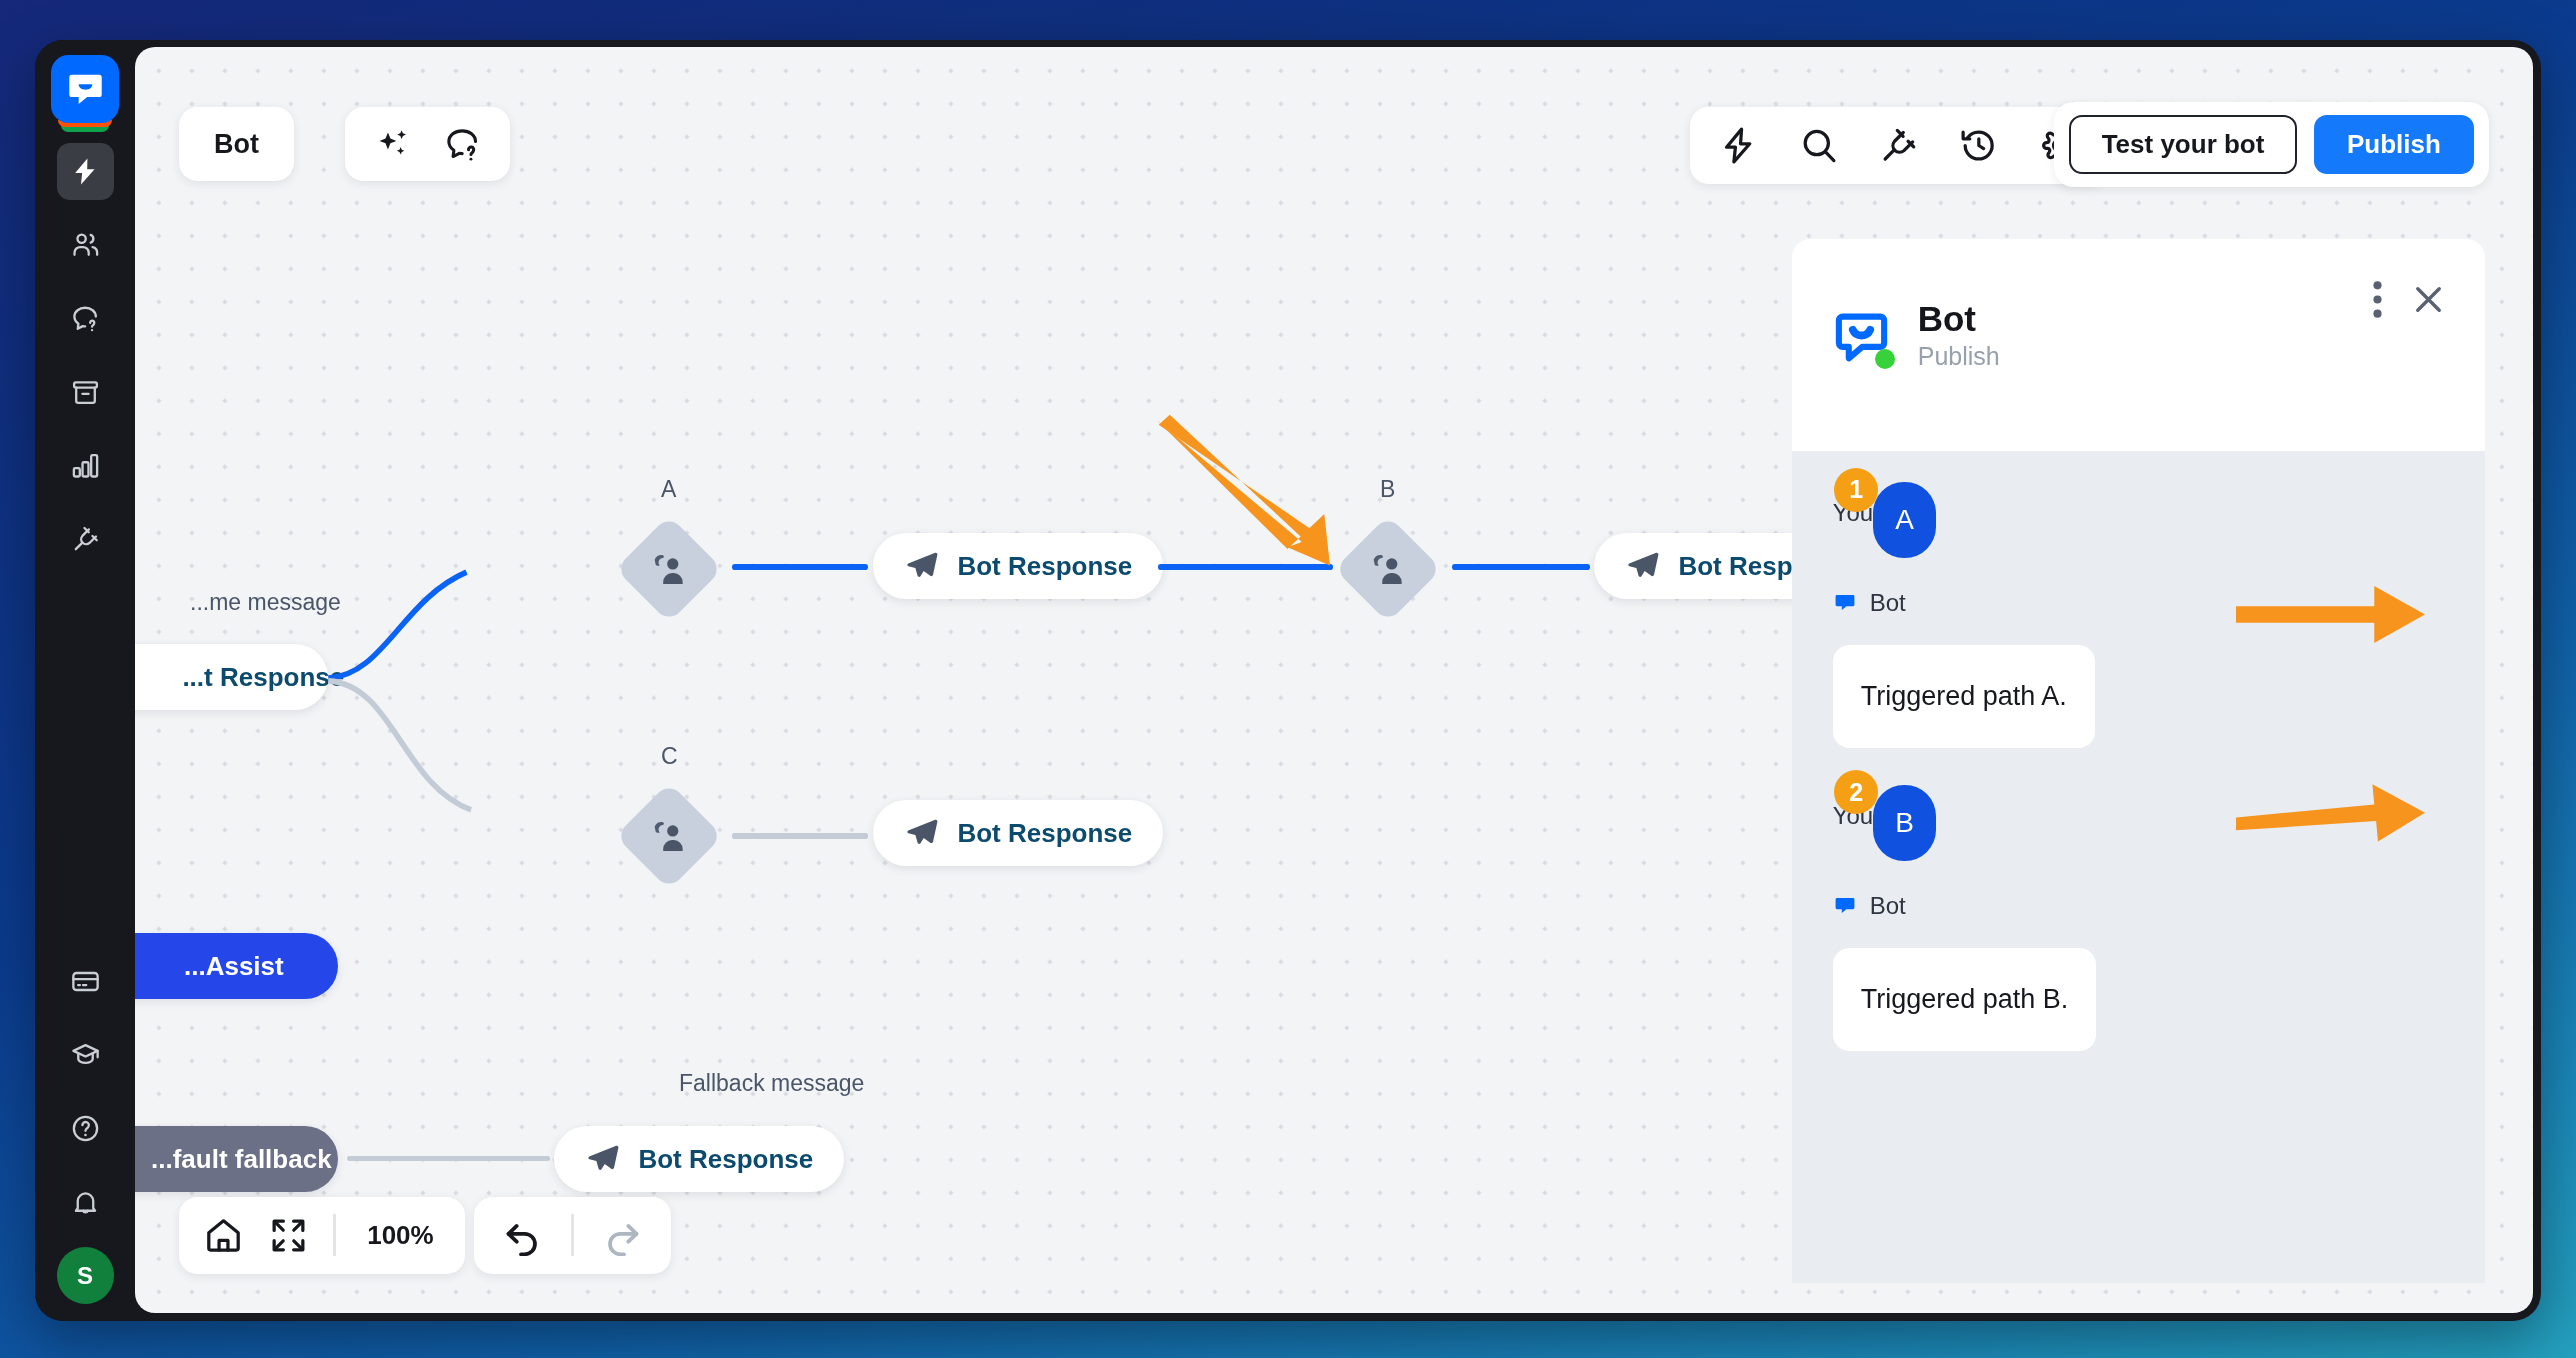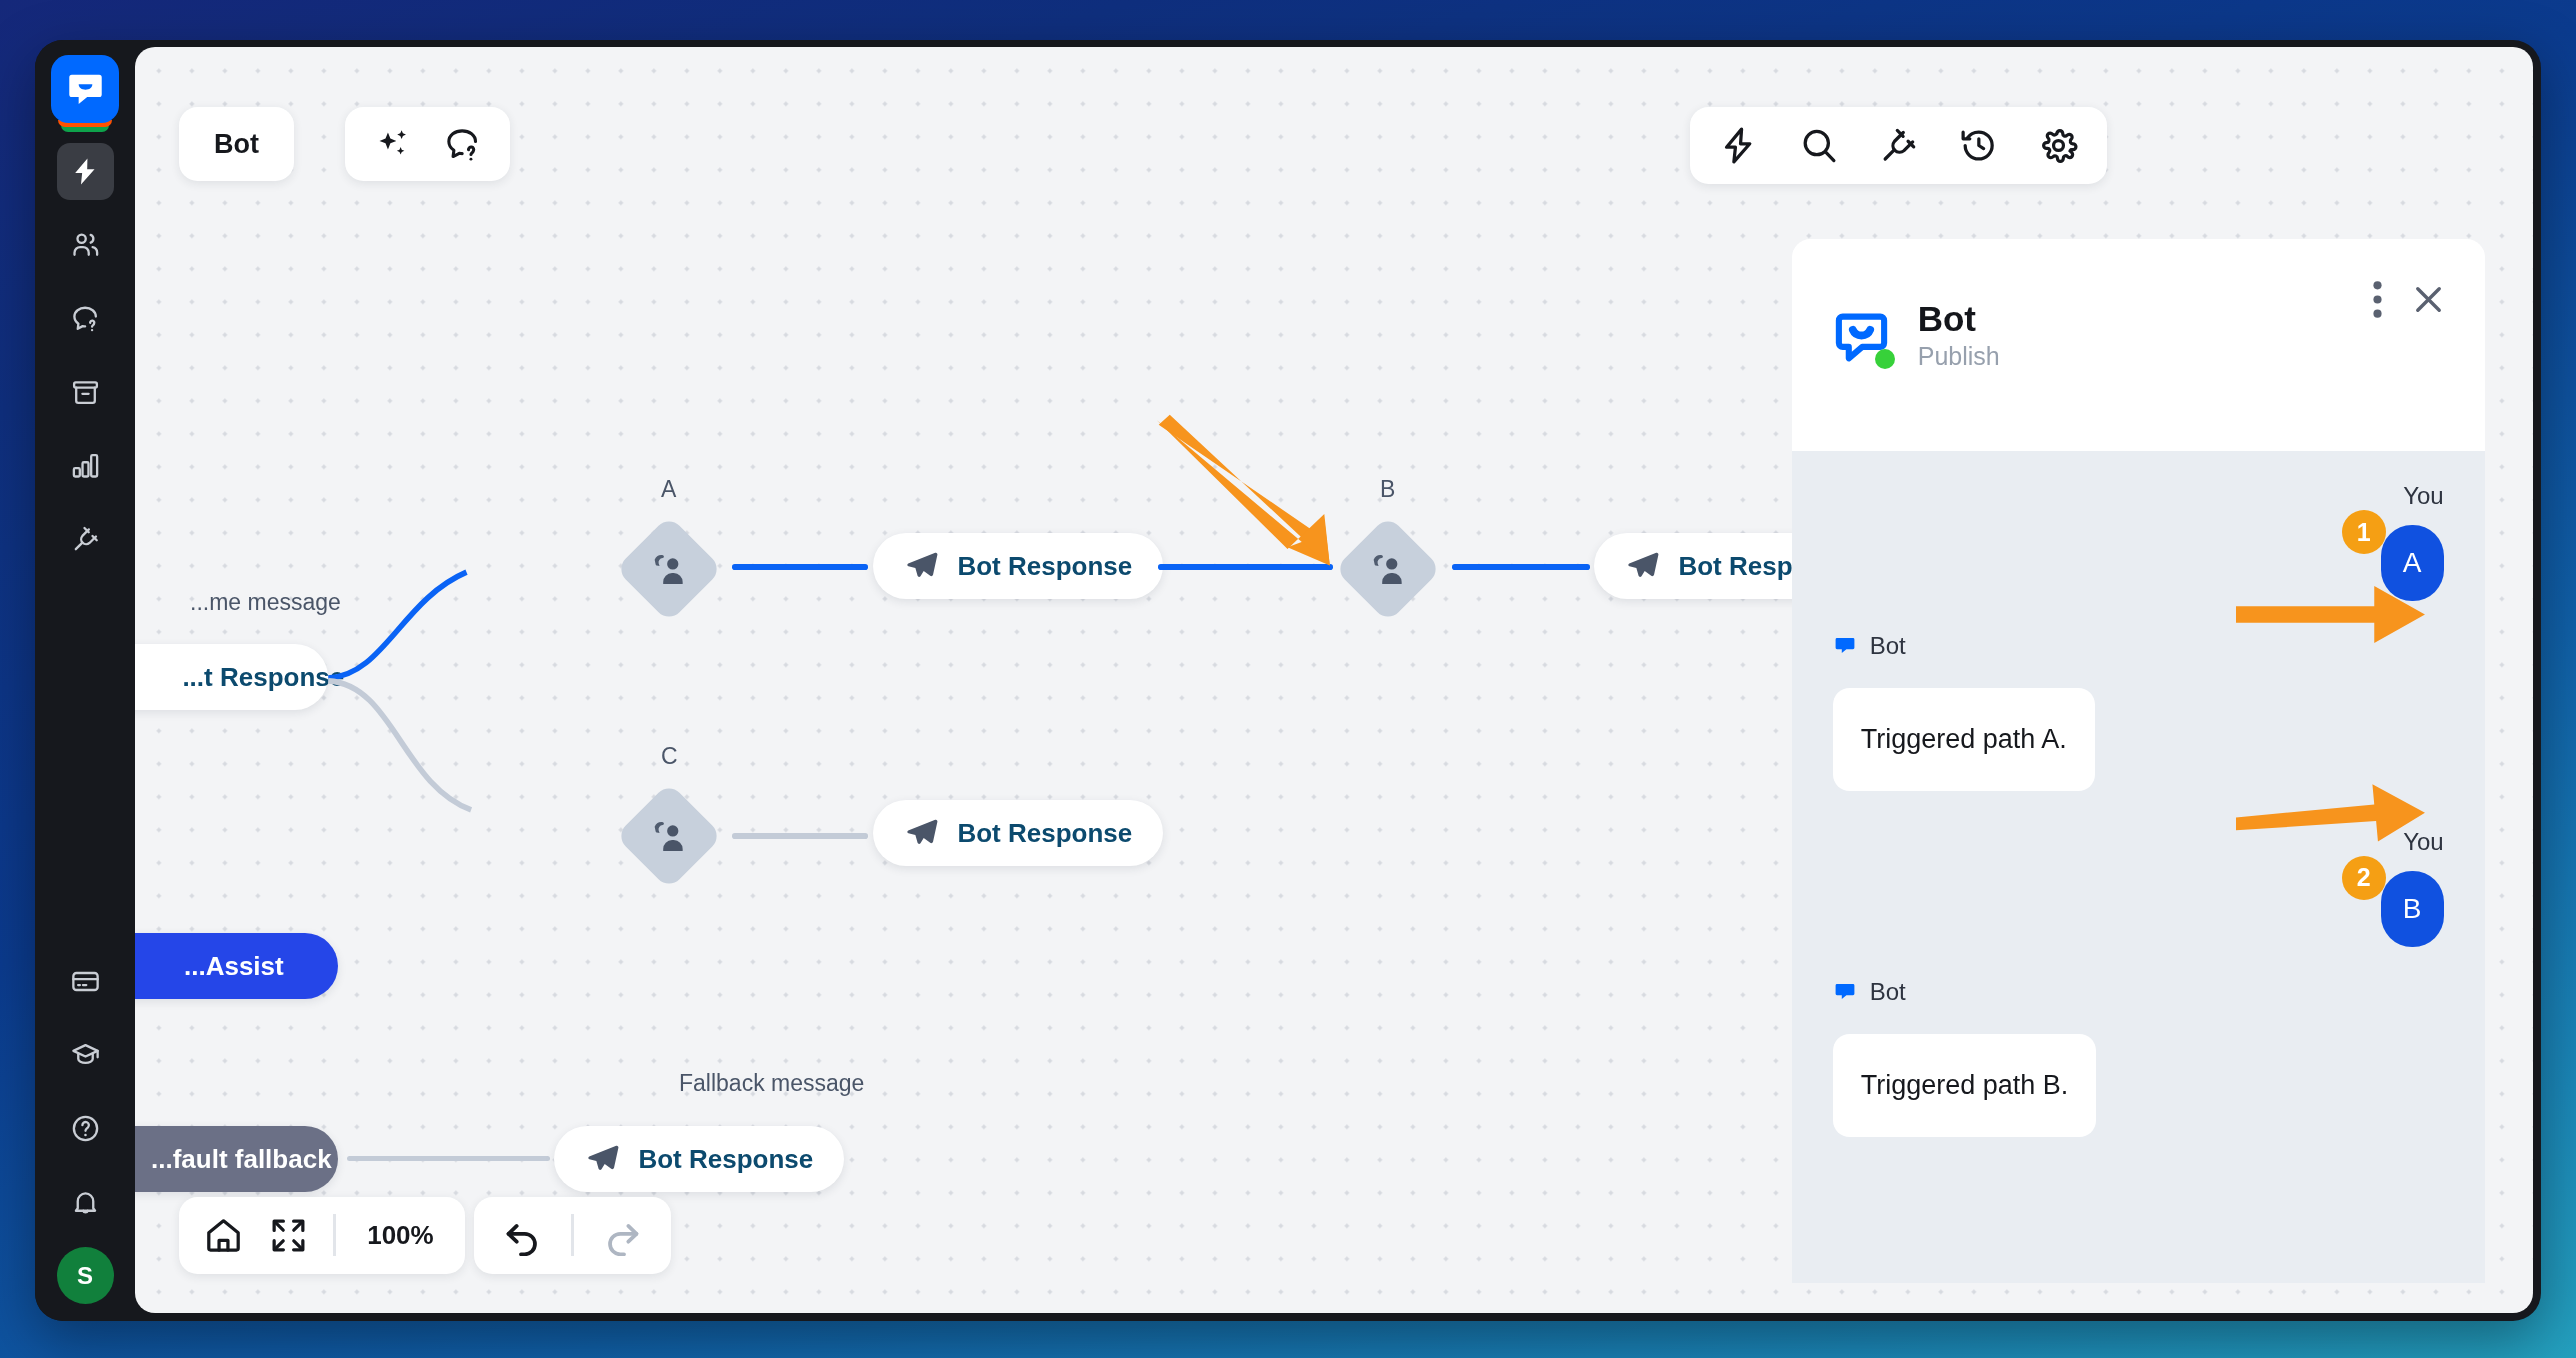--- a/index.html
+++ b/index.html
@@ -140,21 +140,21 @@
   .bot-ava .dot { position: absolute; right: -3.7px; bottom: -0.9px; width: 20px; height: 20px;
     border-radius: 50%; background: #37d13a; }
   .bot-name { font-size: 35px; font-weight: 700; color: #14161b; line-height: 1.1; }
   .bot-status { font-size: 25px; color: #97a0ad; line-height: 1.4; }
 
   #chat-body {
     flex: 1 1 auto; background: #e9edf2; padding: 31px 41px 9.2px 41px;
     overflow: hidden; position: relative;
   }
   .msg-group { margin-bottom: 9.2px; }
-  .row-right { display: flex; flex-direction: column; align-items: flex-end; }
+  .row-right { display: flex; flex-direction: row; align-items: center; }
   .who { font-size: 24px; color: #2e3440; margin-bottom: 14.8px; }
   .who.bot { display: flex; align-items: center; gap: 13px; color: #2e3440; }
   .who.bot svg { width: 24px; height: 24px; color: #0069ff; }
   .user-bubble {
     width: 63px; height: 76px; border-radius: 31px; background: #1051e0;
     color: #fff; font-size: 28px; display: flex; align-items: center; justify-content: center;
     position: relative;
   }
   .step-badge {
     position: absolute; left: -39px; top: -14.8px; width: 44px; height: 44px; border-radius: 50%;
@@ -399,20 +399,24 @@
           <path d="M4.2 12a7.9 7.9 0 107.9-7.9A7.9 7.9 0 005.5 7.6"></path>
           <path d="M3 4.2v3.9h3.9"></path>
           <path d="M12.2 8.1V12l2.8 1.8"></path>
         </svg>
       <svg class="ib" viewBox="0 0 24 24" fill="none" stroke="currentColor" stroke-width="1.9" stroke-linejoin="round">
           <circle cx="12" cy="12" r="2.9"></circle>
           <path d="M19.3 14.4a1.4 1.4 0 00.3 1.6l.1.1a1.7 1.7 0 11-2.4 2.4l-.1-.1a1.4 1.4 0 00-1.6-.3 1.4 1.4 0 00-.8 1.3v.2a1.7 1.7 0 11-3.4 0v-.1a1.4 1.4 0 00-.9-1.3 1.4 1.4 0 00-1.6.3l-.1.1a1.7 1.7 0 11-2.4-2.4l.1-.1a1.4 1.4 0 00.3-1.6 1.4 1.4 0 00-1.3-.8H5a1.7 1.7 0 010-3.4h.1a1.4 1.4 0 001.3-.9 1.4 1.4 0 00-.3-1.6l-.1-.1a1.7 1.7 0 112.4-2.4l.1.1a1.4 1.4 0 001.6.3h.1a1.4 1.4 0 00.9-1.3V5a1.7 1.7 0 113.4 0v.1a1.4 1.4 0 00.8 1.3 1.4 1.4 0 001.6-.3l.1-.1a1.7 1.7 0 112.4 2.4l-.1.1a1.4 1.4 0 00-.3 1.6v.1a1.4 1.4 0 001.3.8h.2a1.7 1.7 0 010 3.4H20a1.4 1.4 0 00-1.3.8z"></path>
         </svg>
     </div>
 
+    <div class="bar" id="act-chip">
+      <button class="btn-outline">Test your bot</button>
+      <button class="btn-primary">Publish</button>
+    </div>
 
     <div class="bar" id="zoom-bar">
       <svg class="ctl" viewBox="0 0 24 24" fill="none" stroke="currentColor" stroke-width="1.9" stroke-linejoin="round" stroke-linecap="round">
           <path d="M3.4 10.4L12 3.4l8.6 7v9.1a1 1 0 01-1 1H4.4a1 1 0 01-1-1z"></path>
           <path d="M9.4 20.5v-5.6h5.2v5.6"></path>
         </svg>
       <svg class="ctl" viewBox="0 0 24 24" fill="none" stroke="currentColor" stroke-width="1.9" stroke-linejoin="round" stroke-linecap="round">
           <path d="M9 3.6H3.6V9M15 3.6h5.4V9M15 20.4h5.4V15M9 20.4H3.6V15"></path>
           <path d="M3.9 3.9l5 5M20.1 3.9l-5 5M20.1 20.1l-5-5M3.9 20.1l5-5"></path>
         </svg>

